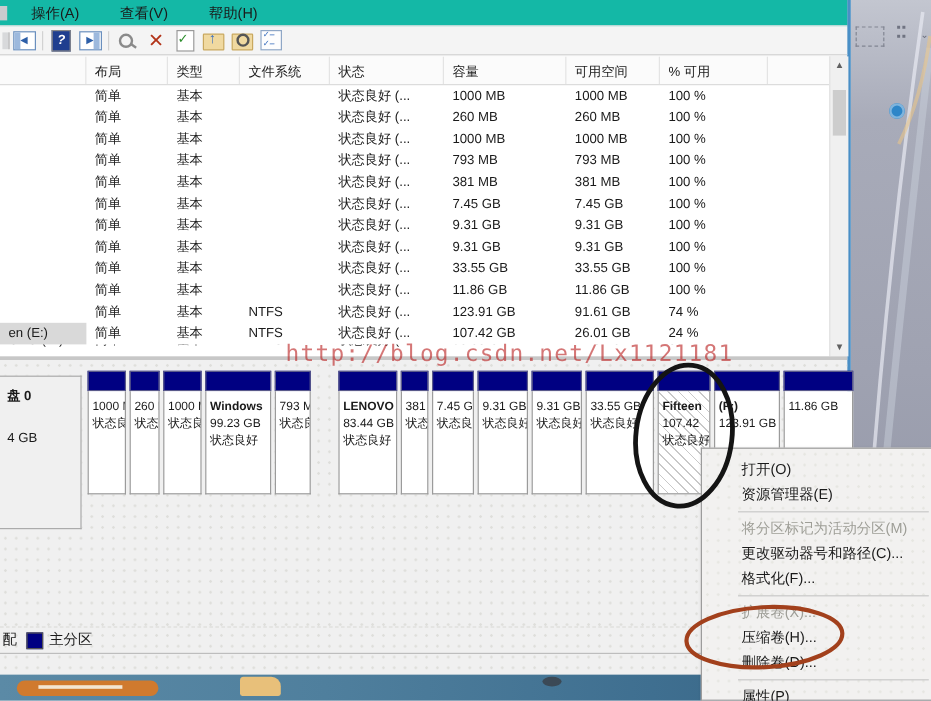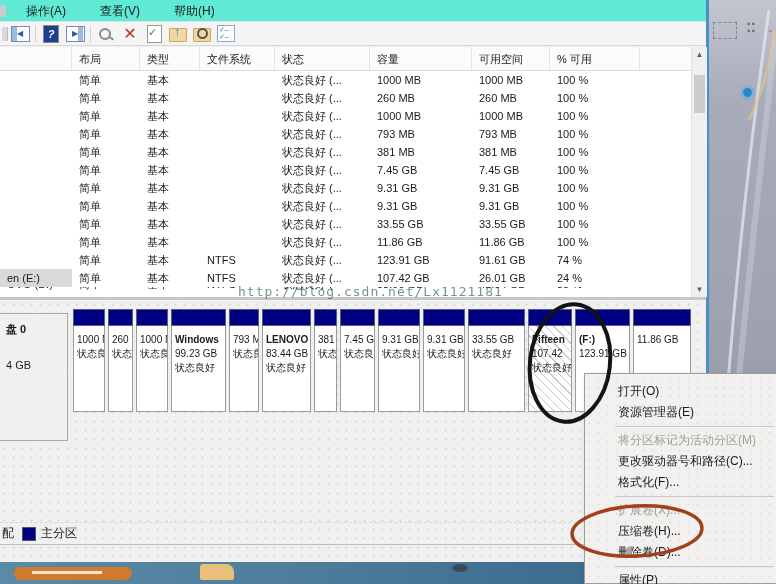--- a/index.html
+++ b/index.html
@@ -16,21 +16,21 @@
   .blue-dot{position:absolute;width:13px;height:13px;border-radius:50%;background:#2e86c8;box-shadow:0 0 0 2px #7fb4dd inset}
   #wallpaper-bottom{left:0;bottom:0;width:776px;height:23px;z-index:1;
     background:linear-gradient(90deg,#5b8aa6 0%,#4f7f9d 35%,#3f6f90 70%,#35607f 100%)}
   .kayak{position:absolute;left:14px;top:6px;width:118px;height:13px;border-radius:7px;background:#d07a2e}
   .kayak:after{content:"";position:absolute;left:18px;top:4px;width:70px;height:3px;background:#f3e6d2}
   .beach-item{position:absolute;left:200px;top:3px;width:34px;height:16px;background:#e8c07a;border-radius:3px 8px 2px 2px}
   .dark-mark{position:absolute;width:16px;height:8px;background:#3a3f46;border-radius:50%;opacity:.8}
 
   
   #window{left:0;top:0;width:706px;height:562px;background:#F0F0F0;z-index:2;border-right:3px solid #4a8fc6}
-  #menubar{left:0;top:0;width:100%;height:21px;background:#5eead4;border-bottom:1px solid #E2E2E2;display:flex;align-items:center}
+  #menubar{left:0;top:0;width:100%;height:21px;background:#14b8a6;border-bottom:1px solid #E2E2E2;display:flex;align-items:center}
   .menu-stub{width:6px;height:12px;background:#c9cbce;margin-right:10px}
   .menu-item{font-size:12px;padding:2px 10px;margin-right:14px}
   #toolbar{left:0;top:22px;width:100%;height:24px;background:#F4F4F4;border-bottom:1px solid #D8D8D8;display:flex;align-items:center;padding-left:2px;box-sizing:border-box}
   .tb-slot{width:22px;height:20px;display:flex;align-items:center;justify-content:center;position:relative;margin:0 1px}
   .tb-sep{width:1px;height:16px;background:#D2D2D2;margin:0 3px}
   .tb-stub{width:5px;height:14px;background:#d8d9db;border-right:1px solid #bbb}
   [data-kind="winback"],[data-kind="winfwd"]{width:17px;height:14px;border:1px solid #6a8fbe;background:#fff;font-size:8px;color:#2d5fa8;display:flex;align-items:center;justify-content:center}
   [data-kind="winback"]::before{content:"◀"} [data-kind="winfwd"]::before{content:"▶"}
   [data-kind="winback"]::after,[data-kind="winfwd"]::after{content:"";position:absolute;top:3px;width:5px;height:14px;background:#9db9dd}
   [data-kind="winback"]::after{left:3px} [data-kind="winfwd"]::after{left:14px}
@@ -74,21 +74,21 @@
   .part-body{height:86px;background:#fff;border:1px solid #9b9b9b;border-top:none;box-sizing:border-box;padding:7px 0 0 3px;overflow:hidden}
   .partition.hatched .part-body{background-image:repeating-linear-gradient(45deg,transparent 0 5px,#c9c9c9 5px 6px)}
   .pline{font-size:10px;line-height:14px;white-space:nowrap}
   .pname{font-weight:bold}
 
   
   #legend-bar{position:absolute;left:0;top:222px;width:100%;height:21px;border-top:1px dashed #d8d8d4;border-bottom:1px solid #bdbdbd;display:flex;align-items:center;font-size:12px}
   #legend-swatch{width:12px;height:12px;background:#000082;border:1px solid #555;margin:0 5px 0 8px}
 
   
-  #watermark{left:238px;top:284px;z-index:3;font-family:"DejaVu Sans Mono",monospace;font-size:13px;letter-spacing:1px;color:#14532d;opacity:.6;white-space:nowrap}
+  #watermark{left:238px;top:284px;z-index:3;font-family:"DejaVu Sans Mono",monospace;font-size:19px;letter-spacing:1px;color:#b91c1c;opacity:.6;white-space:nowrap}
 
   
   #context-menu{left:584px;top:373px;width:192px;height:211px;background:#f2f1f0;border:1px solid #9c9c9c;border-right:none;box-shadow:2px 2px 4px rgba(0,0,0,.25);z-index:10;padding-top:7px;box-sizing:border-box;
     background-image:radial-gradient(circle,#e6e6e1 1px,transparent 1.2px);background-size:9px 9px}
   .cm-item{height:21px;line-height:21px;font-size:12px;padding-left:33px;white-space:nowrap}
   .cm-item.disabled{color:#9e9e97}
   .cm-sep{height:1px;background:#c9c9c9;margin:3px 2px 3px 30px}
 
   
   #annotations{left:0;top:0;width:776px;height:584px;z-index:20;pointer-events:none}
@@ -369,21 +369,21 @@
 
         <div class="partition" style="width: 30px;">
           <div class="part-head"></div>
           <div class="part-body">
             <div class="pline pname"></div>
             <div class="pline">793 MB</div>
             <div class="pline">状态良好</div>
           </div>
         </div>
 
-        <div class="partition" style="width: 49px;">
+        <div class="partition" style="width: 49px; margin-left: 20px;">
           <div class="part-head"></div>
           <div class="part-body">
             <div class="pline pname">LENOVO</div>
             <div class="pline">83.44 GB</div>
             <div class="pline">状态良好</div>
           </div>
         </div>
 
         <div class="partition" style="width: 23px;">
           <div class="part-head"></div>

